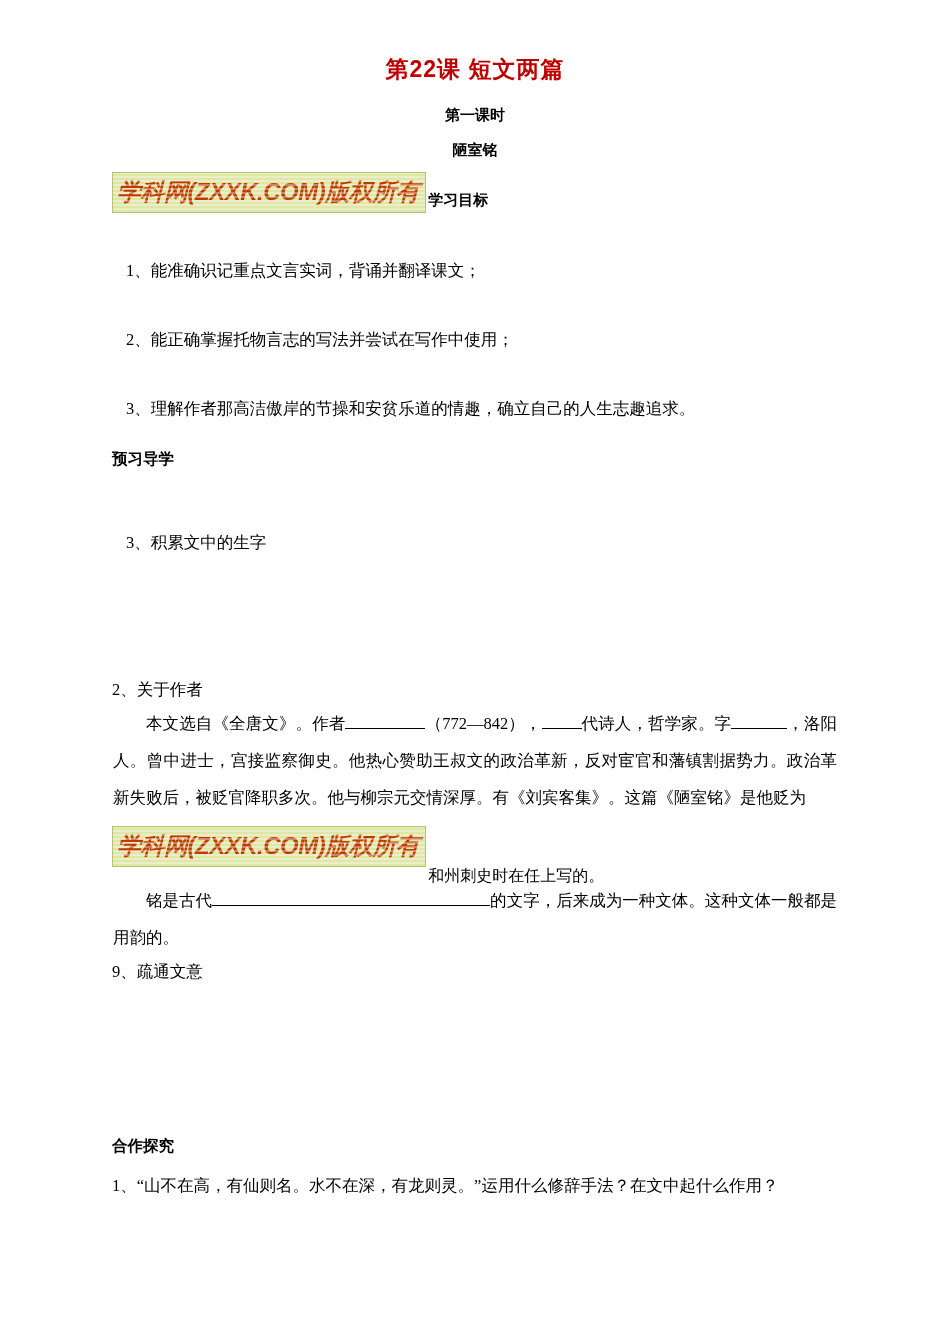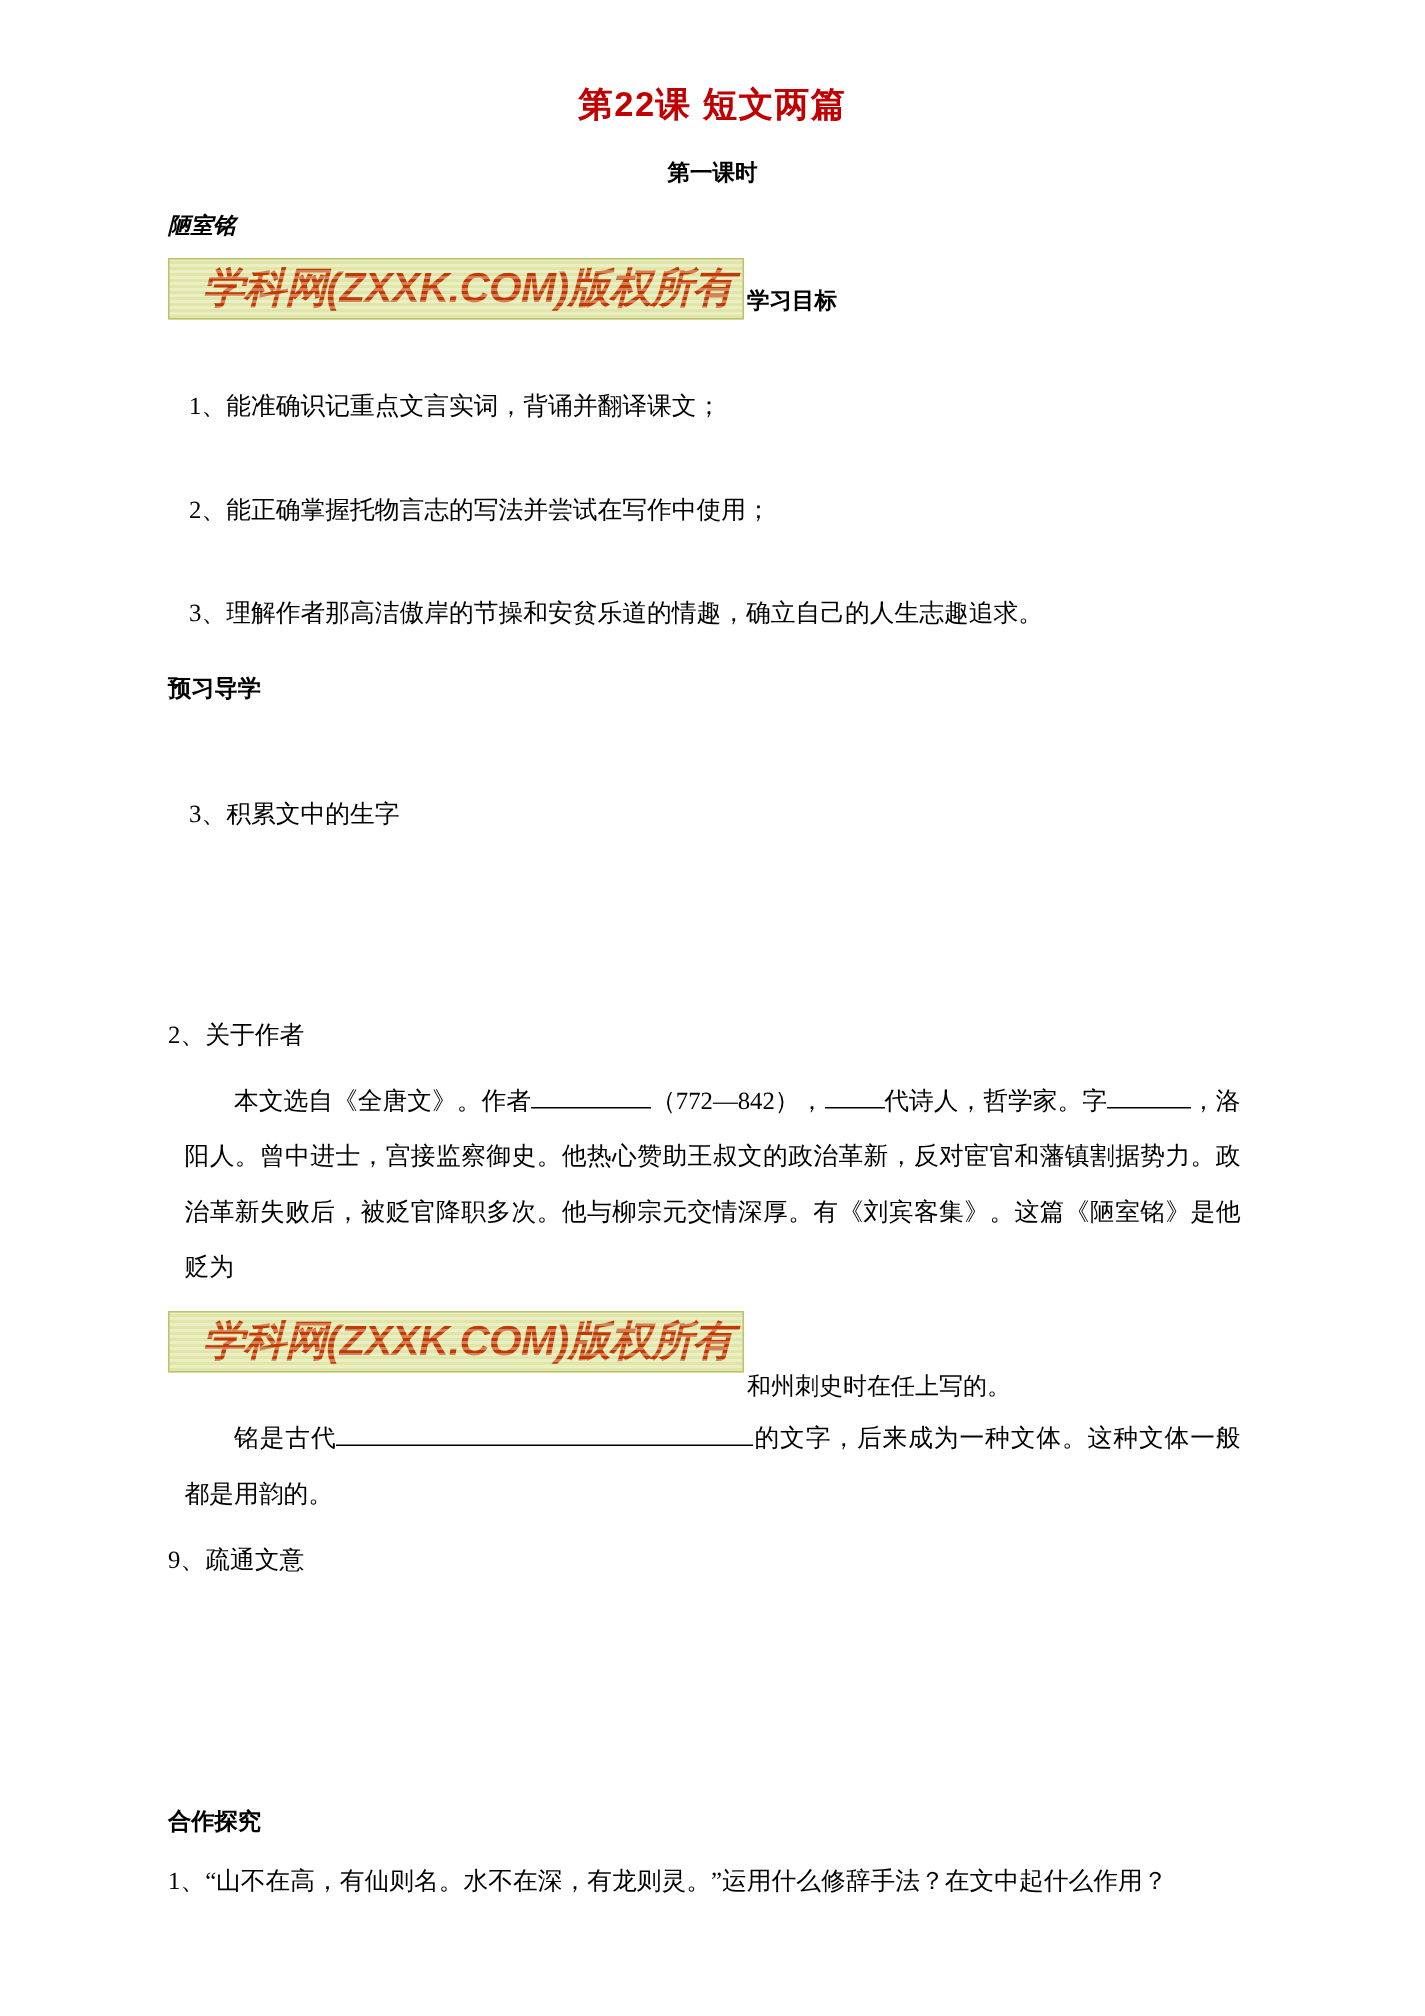--- a/index.html
+++ b/index.html
@@ -34,40 +34,40 @@
   .subtitle-1 {
     margin-top: 21px;
     text-align: center;
     font-family: "Liberation Sans", sans-serif;
     font-weight: bold;
     font-size: 15px;
     color: #000;
   }
   .subtitle-2 {
     margin-top: 16px;
+    text-align: center;
     font-family: "Liberation Sans", sans-serif;
     font-weight: bold;
     font-size: 15px;
     color: #000;
-    font-style: italic;
   }
   .wm-row {
     position: relative;
     height: 44px;
     margin-top: 12px;
   }
   .watermark {
     display: inline-block;
     background: #dfe6a8;
     border: 1px solid #b9c46a;
-    padding: 2px 6px 3px 22px;
+    padding: 2px 6px 3px 4px;
     font-family: "Liberation Sans", sans-serif;
     font-weight: bold;
     font-style: italic;
-    font-size: 28px;
+    font-size: 24px;
     line-height: 34px;
     color: #c03a00;
     letter-spacing: -0.5px;
     white-space: nowrap;
     vertical-align: middle;
     position: relative;
     overflow: hidden;
   }
   .watermark::after {
     content: "";
@@ -101,21 +101,21 @@
     font-family: "Liberation Sans", sans-serif;
     font-weight: bold;
     font-size: 15.5px;
     margin: 0;
   }
   .para-just {
     font-size: 16.5px;
     line-height: 37px;
     text-align: justify;
     text-justify: inter-ideograph;
-    margin: 11px;
+    margin: 1px;
   }
   .para-indent { text-indent: 33px; }
   .blank-underline {
     display: inline-block;
     border-bottom: 1px solid #000;
     vertical-align: baseline;
   }
   .u-80 { width: 80px; }
   .u-40 { width: 40px; }
   .u-56 { width: 56px; }

